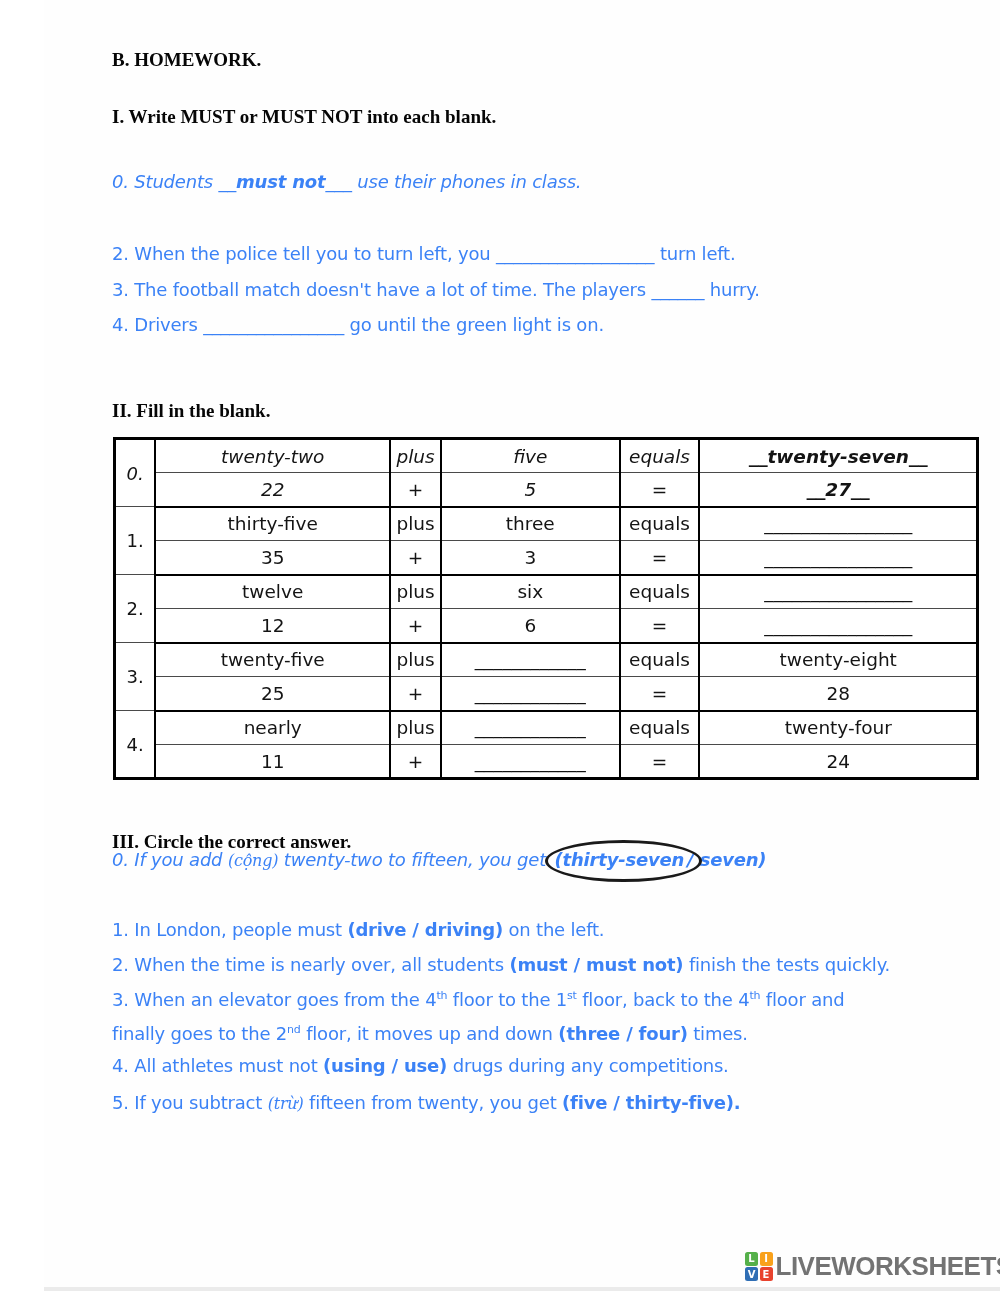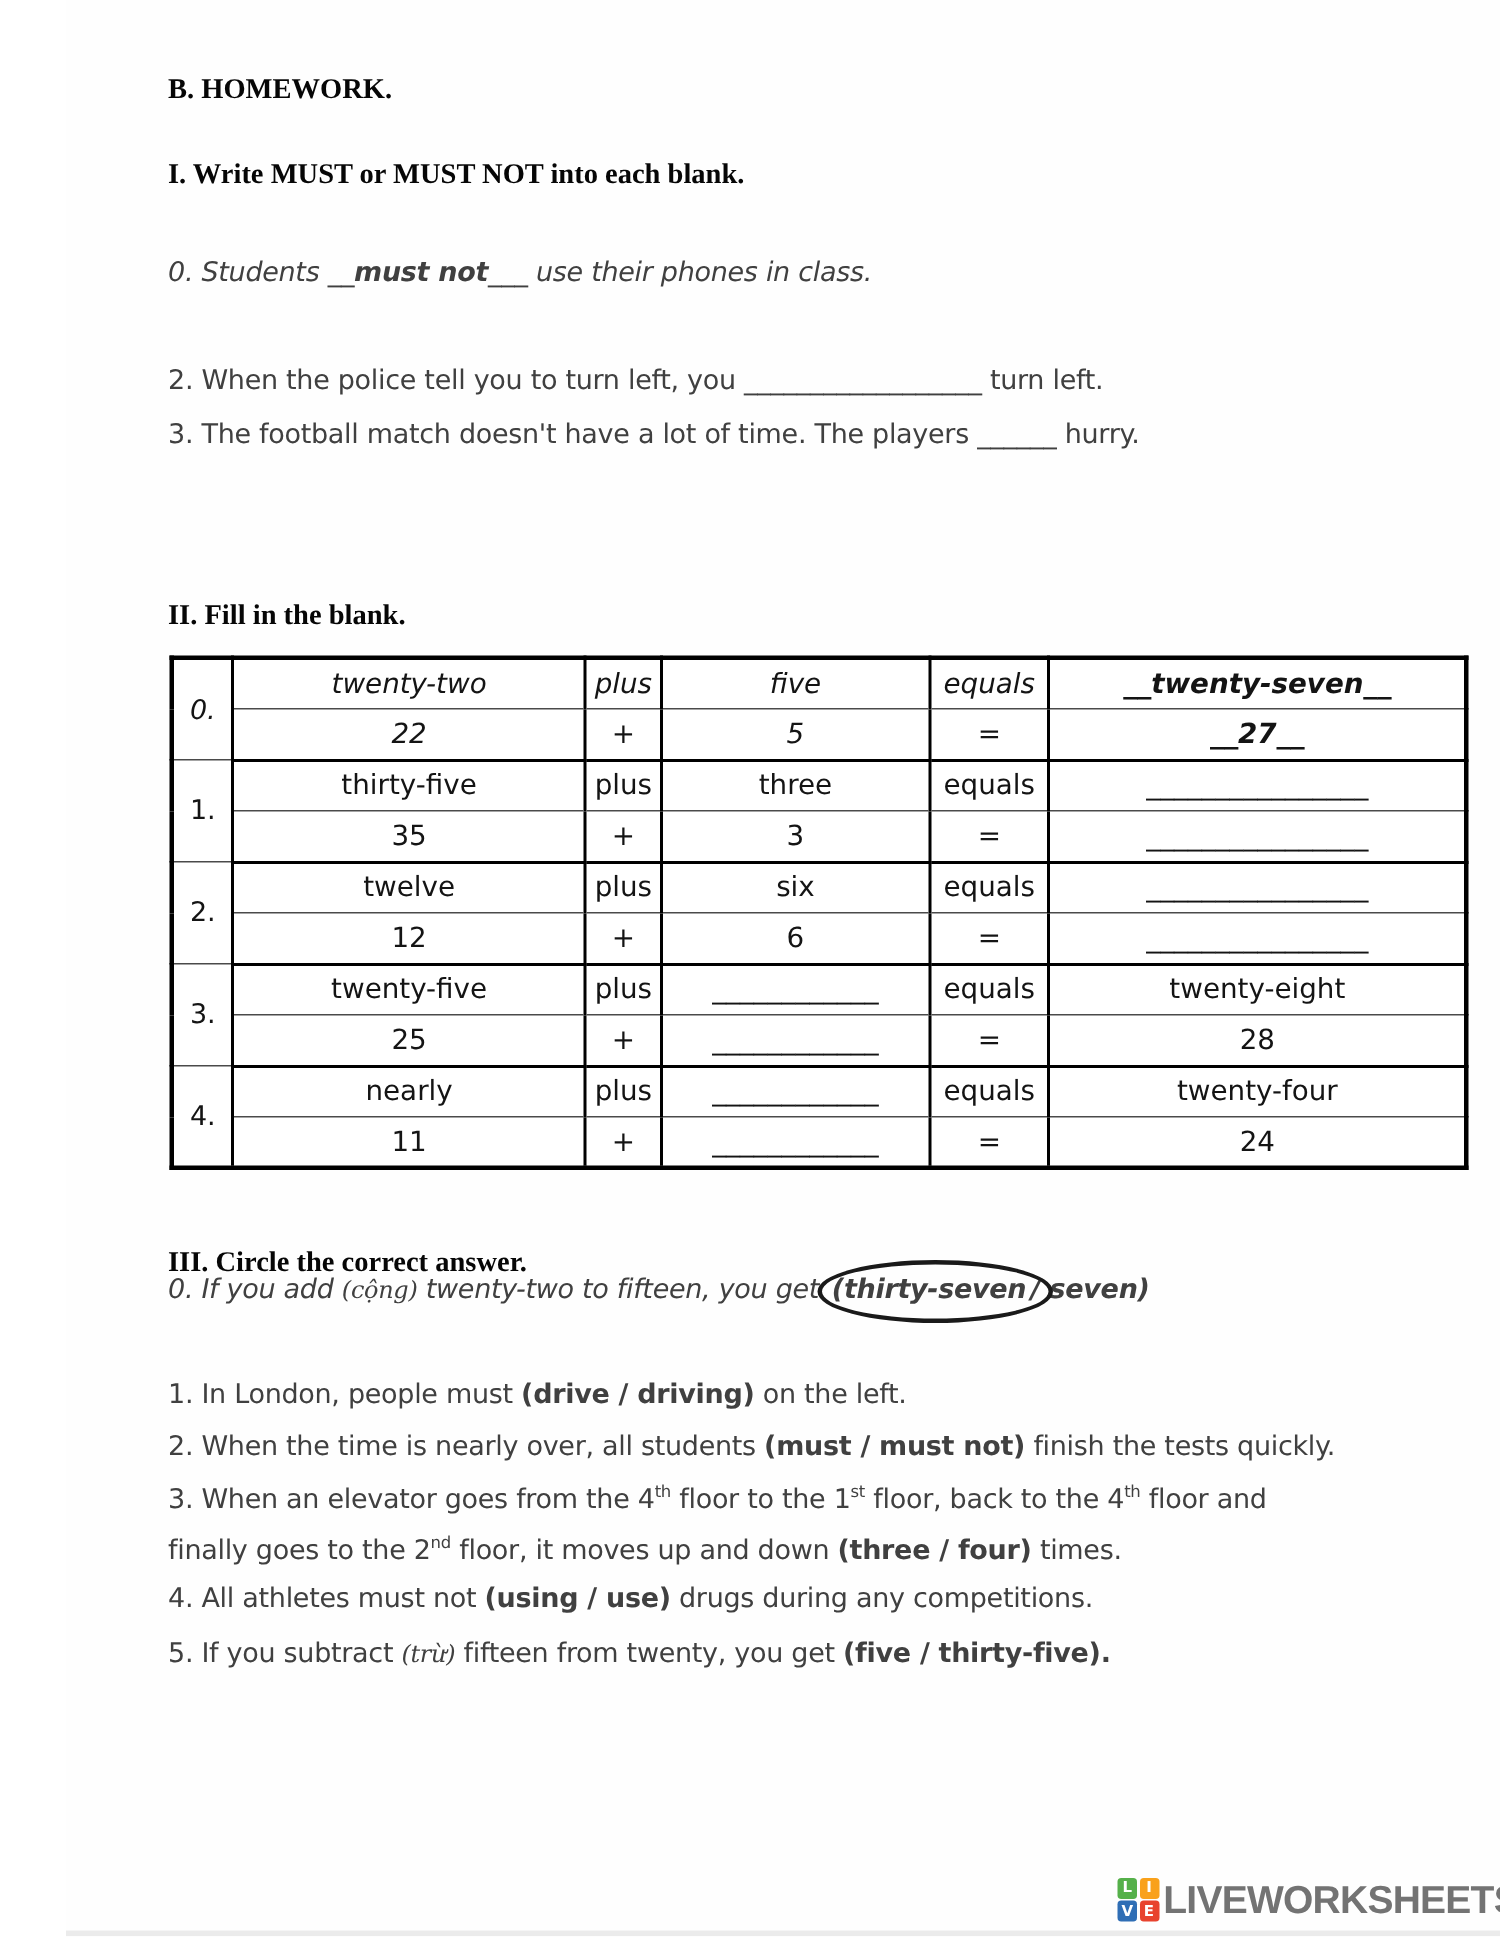--- a/index.html
+++ b/index.html
@@ -10,21 +10,21 @@
     font-family:"DejaVu Sans", sans-serif;
     margin-left:44px;
   }
   .serif-head {
     position:absolute; left:68px;
     font-family:"Liberation Serif","DejaVu Serif",serif;
     font-weight:700; font-size:19px; color:#060606; white-space:nowrap;
   }
   .line {
     position:absolute; left:68px; font-size:18px; line-height:24px;
-    letter-spacing:-0.2px; white-space:nowrap; color:#404040;
+    letter-spacing:-0.2px; white-space:nowrap; color:#3b82f6;
   }
   
   .seg-n {}
   .seg-blank {}
   .seg-i { font-style:italic; }
   .seg-b { font-weight:700;text-align:center; }
   .seg-bi { font-weight:700; font-style:italic; }
   .seg-si { font-family:"DejaVu Serif","Liberation Serif",serif; font-style:italic; font-size:16px; }
   .seg-sup { vertical-align:super; font-size:11px; line-height:0; }
   .seg-circle {
@@ -71,20 +71,21 @@
 <body>
 
 <div class="page">
 
   <div class="serif-head" style="top:49px">B. HOMEWORK.</div>
 
   <div class="serif-head" style="top:106px">I. Write MUST or MUST NOT into each blank.</div>
   <div class="line" style="top:170px"><span class="seg-i">0. Students </span><span class="seg-i">__</span><span class="seg-bi">must not</span><span class="seg-i">___</span><span class="seg-i"> use their phones in class.</span></div>
   <div class="line" style="top:242px"><span class="seg-n">2. When the police tell you to turn left, you </span><span class="seg-blank">__________________</span><span class="seg-n"> turn left.</span></div>
   <div class="line" style="top:278px"><span class="seg-n">3. The football match doesn't have a lot of time. The players </span><span class="seg-blank">______</span><span class="seg-n"> hurry.</span></div>
+  <div class="line" style="top:313px"><span class="seg-n">4. Drivers </span><span class="seg-blank">________________</span><span class="seg-n"> go until the green light is on.</span></div>
 
   <div class="serif-head" style="top:400px">II. Fill in the blank.</div>
 
   <table class="fill-table">
     <colgroup>
       <col style="width:41px">
         <col style="width:236px">
         <col style="width:51px">
       <col style="width:179px">
         <col style="width:80px">

